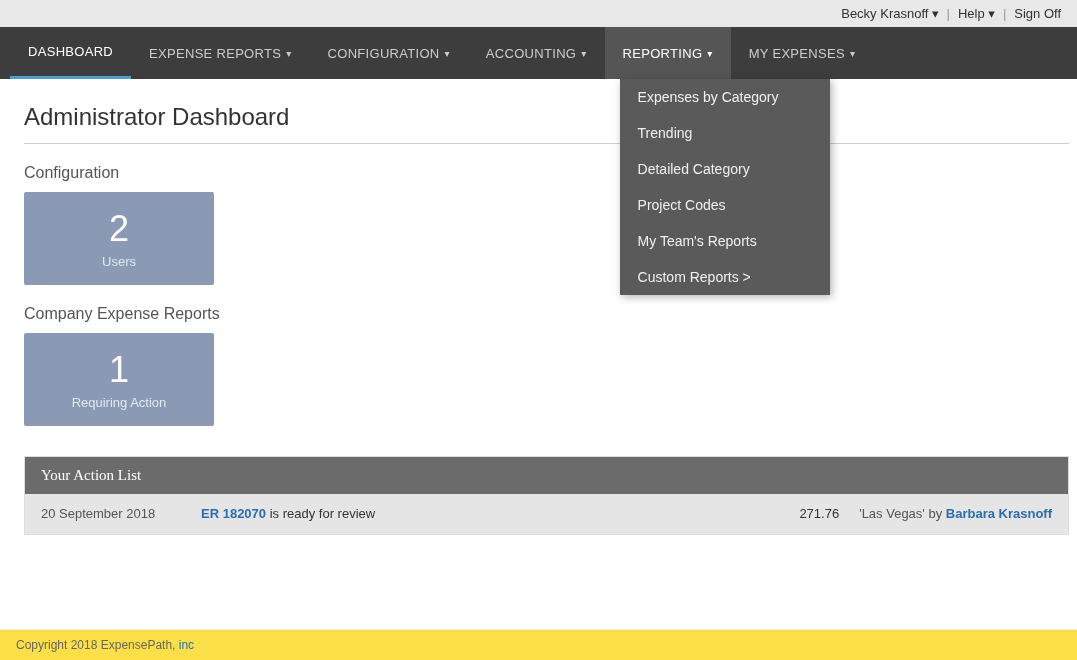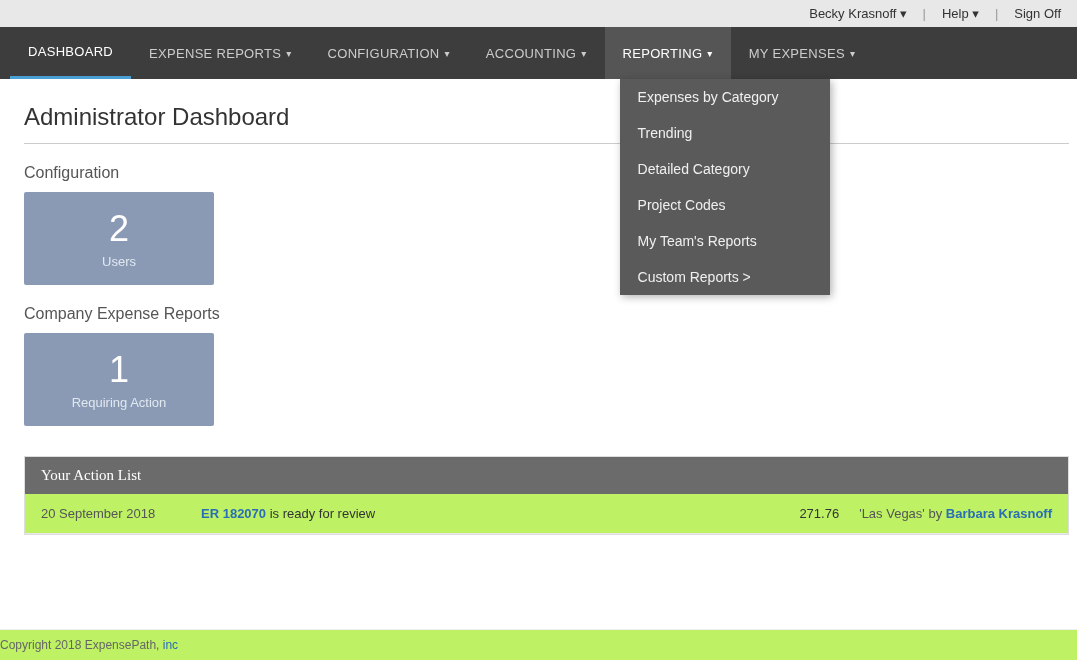--- a/index.html
+++ b/index.html
@@ -5,21 +5,21 @@
     * { margin: 0; padding: 0; box-sizing: border-box; }
     body { font-family: Arial, sans-serif; font-size: 14px; background: #fff; color: #333; width: 1077px; min-height: 660px; }
 
     
     .top-bar {
       background: #e8e8e8;
       display: flex;
       justify-content: flex-end;
       align-items: center;
       padding: 6px 16px;
-      gap: 16px;
+      gap: 8px;
       font-size: 13px;
     }
     .top-bar a {
       color: #333;
       text-decoration: none;
       cursor: pointer;
     }
     .top-bar .separator { color: #999; }
 
     
@@ -130,21 +130,21 @@
       padding: 10px 16px;
       font-size: 15px;
       font-family: Liberation Serif, serif;
     }
     .action-list-row {
       display: flex;
       align-items: center;
       padding: 12px 16px;
       border-bottom: 1px solid #e8e8e8;
       gap: 20px;
-      background: #bef264;
+      background: #e5e5e5;
     }
     .action-list-row .date {
       color: #555;
       font-size: 13px;
       min-width: 140px;
     }
     .action-list-row .er-text {
       flex: 1;
       font-size: 13px;
     }
@@ -164,24 +164,24 @@
     .action-list-row .note strong {
       color: #2a6eb5;
     }
 
     
     .footer {
       position: fixed;
       bottom: 0;
       left: 0;
       width: 100%;
-      padding: 8px 0;
+      padding: 8px 16px;
       font-size: 12px;
       color: #666;
-      background: #bef264;
+      background: #fde047;
       border-top: 1px solid #eee;
     }
     .footer a { color: #2a6eb5; text-decoration: none; }
 
     
     .reporting-wrapper {
       position: relative;
       height: 100%;
       display: flex;
       align-items: center;

